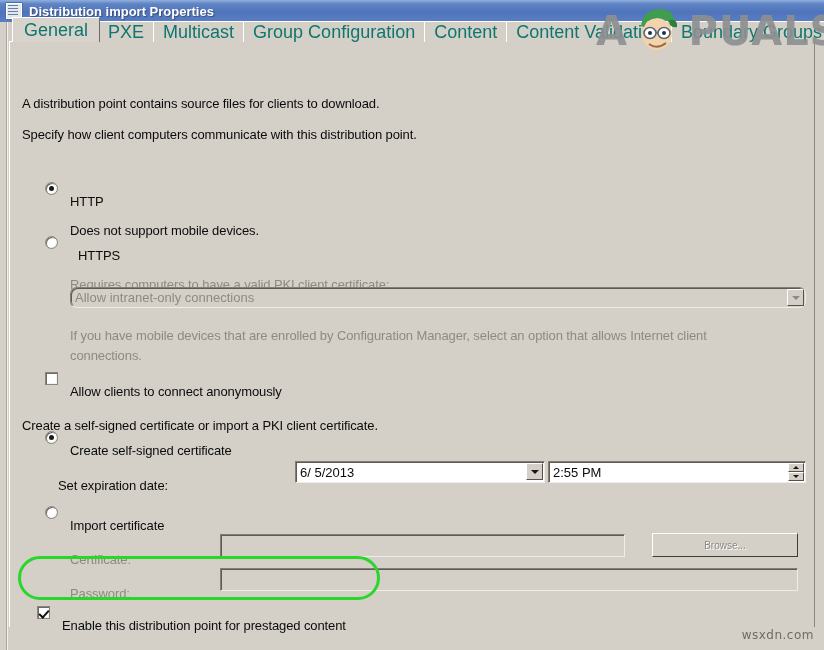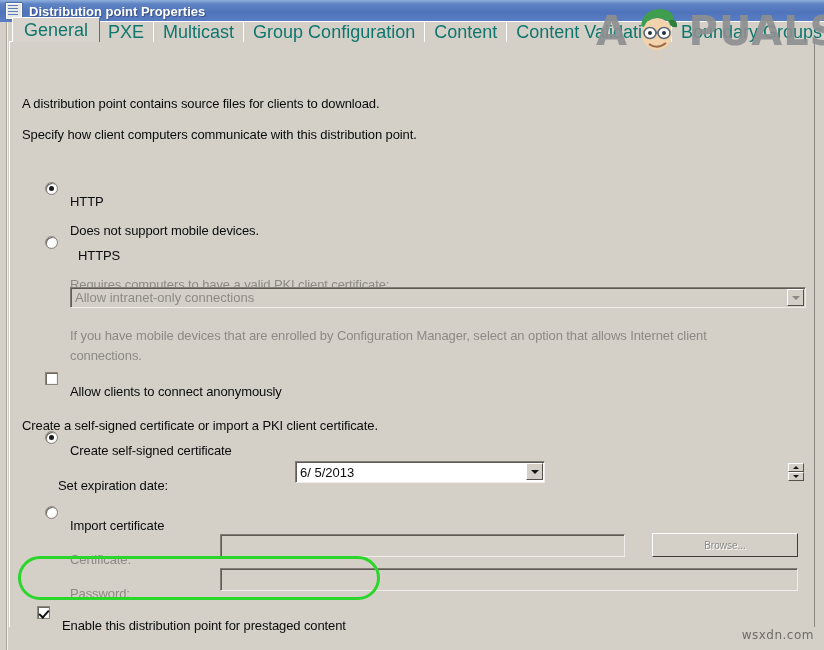--- a/index.html
+++ b/index.html
@@ -275,41 +275,41 @@
     letter-spacing: 0.5px;
   }
 </style>
 </head>
 <body>
 
 <div id="root">
 
   <div class="titlebar">
     <div class="title-icon"></div>
-    <div class="title-text">Distribution point Properties</div>
+    <div class="title-text">Distribution import Properties</div>
   </div>
 
   <div class="dialog-body"></div>
   <div class="frame-left2"></div>
   <div class="frame-left"></div>
 
   <div class="tabpanel">
 
     <p class="txt" style="left:12px; top:41px;">A distribution point contains source files for clients to download.</p>
     <p class="txt" style="left:12px; top:72px;">Specify how client computers communicate with this distribution point.</p>
 
     <div class="radio checked" style="left:35px; top:140px;"></div>
     <p class="txt" style="left:60px; top:139px;">HTTP</p>
     <p class="txt" style="left:60px; top:168px;">Does not support mobile devices.</p>
 
     <div class="radio" style="left:35px; top:194px;"></div>
     <p class="txt" style="left:68px; top:193px;">HTTPS</p>
     <p class="txt dim" style="left:60px; top:222px;">Requires computers to have a valid PKI client certificate:</p>
 
-    <div class="field disabled" style="left:60px; top:245px; width:736px; height:21px;">
+    <div class="field disabled" style="left:60px; top:245px; width:736px; height:21px;border-radius:7px;">
       <span class="fval">Allow intranet-only connections</span>
     </div>
     <div class="combo-btn disabled" style="left:777px; top:247px;">
       <span class="arw"></span>
     </div>
 
     <p class="txt dim" style="left:60px; top:273px;">If you have mobile devices that are enrolled by Configuration Manager, select an option that allows Internet client</p>
     <p class="txt dim" style="left:60px; top:293px;">connections.</p>
 
     <div class="cbox" style="left:35px; top:330px;"></div>
@@ -322,20 +322,23 @@
 
     <p class="txt" style="left:48px; top:423px;">Set expiration date:</p>
 
     <div class="field" style="left:285px; top:419px; width:250px; height:22px;">
       <span class="fval">6/  5/2013</span>
     </div>
     <div class="combo-btn" style="left:516px; top:421px;">
       <span class="arw"></span>
     </div>
 
+    <div class="field" style="left:538px; top:419px; width:258px; height:22px;">
+      <span class="fval">2:55 PM</span>
+    </div>
     <div class="spin" style="left:778px; top:421px; height:18px;">
       <div class="sb">
           <span class="up"></span>
         </div>
       <div class="sb">
           <span class="dn"></span>
         </div>
     </div>
 
     <div class="radio" style="left:35px; top:464px;"></div>

